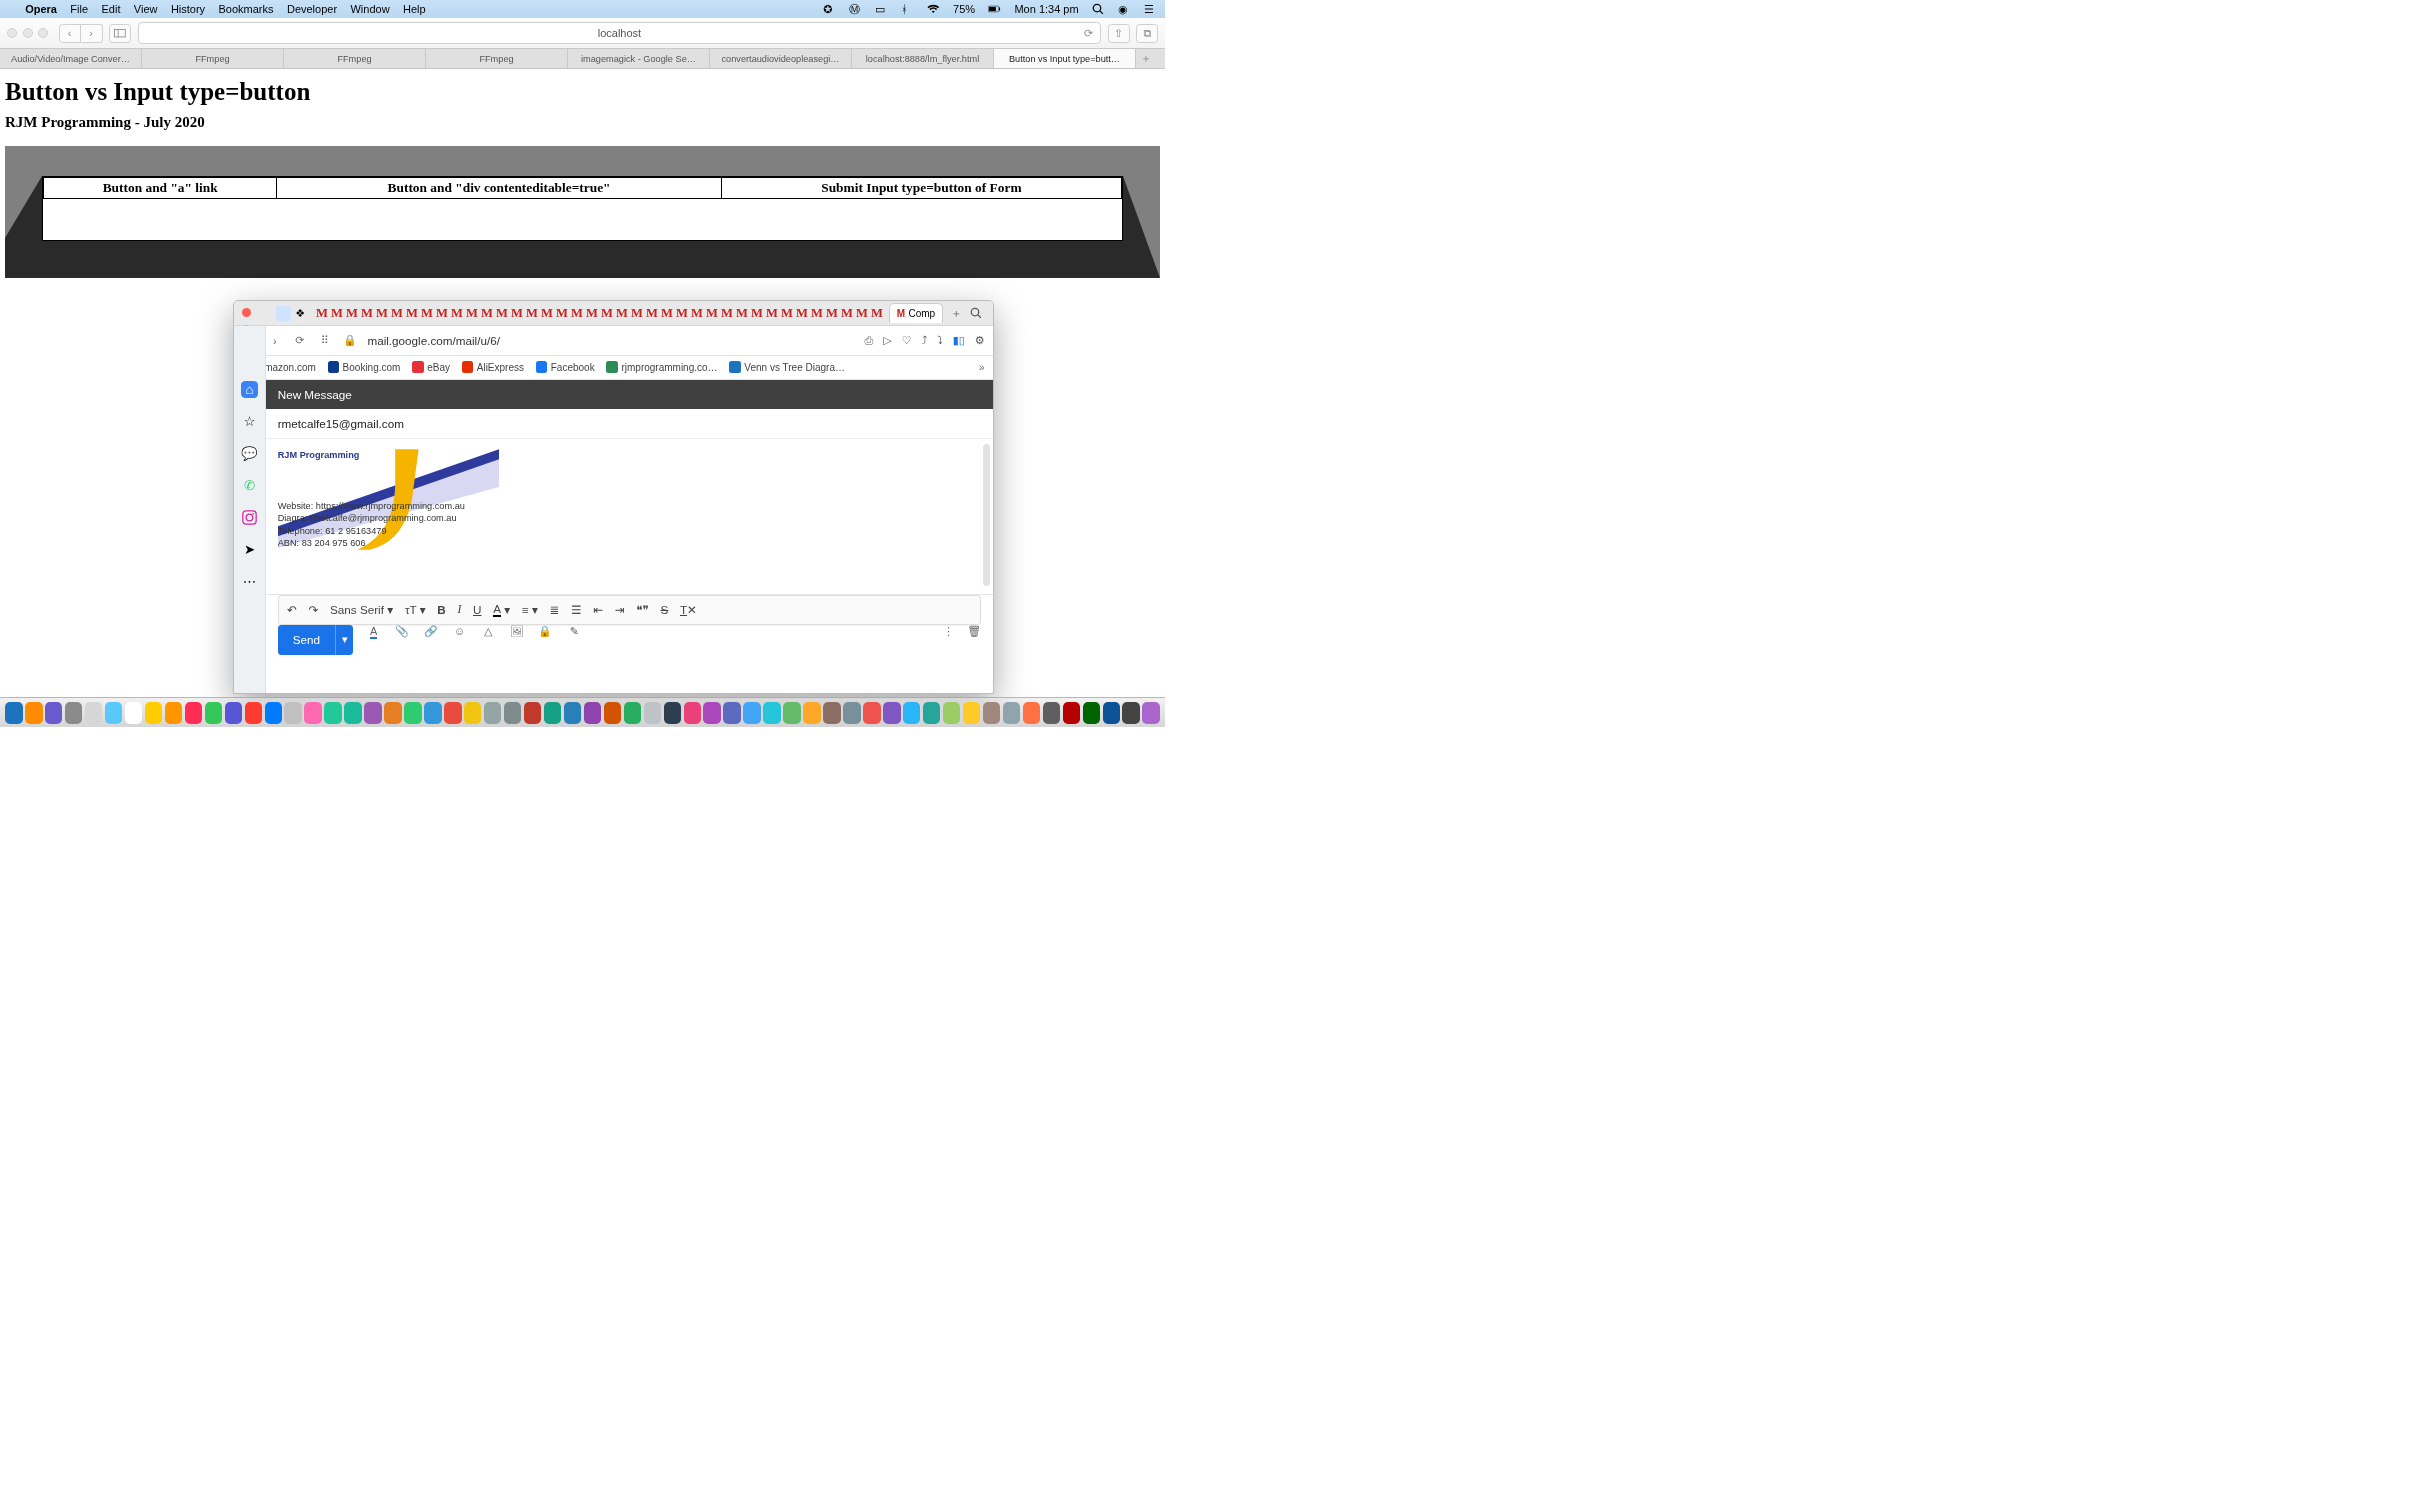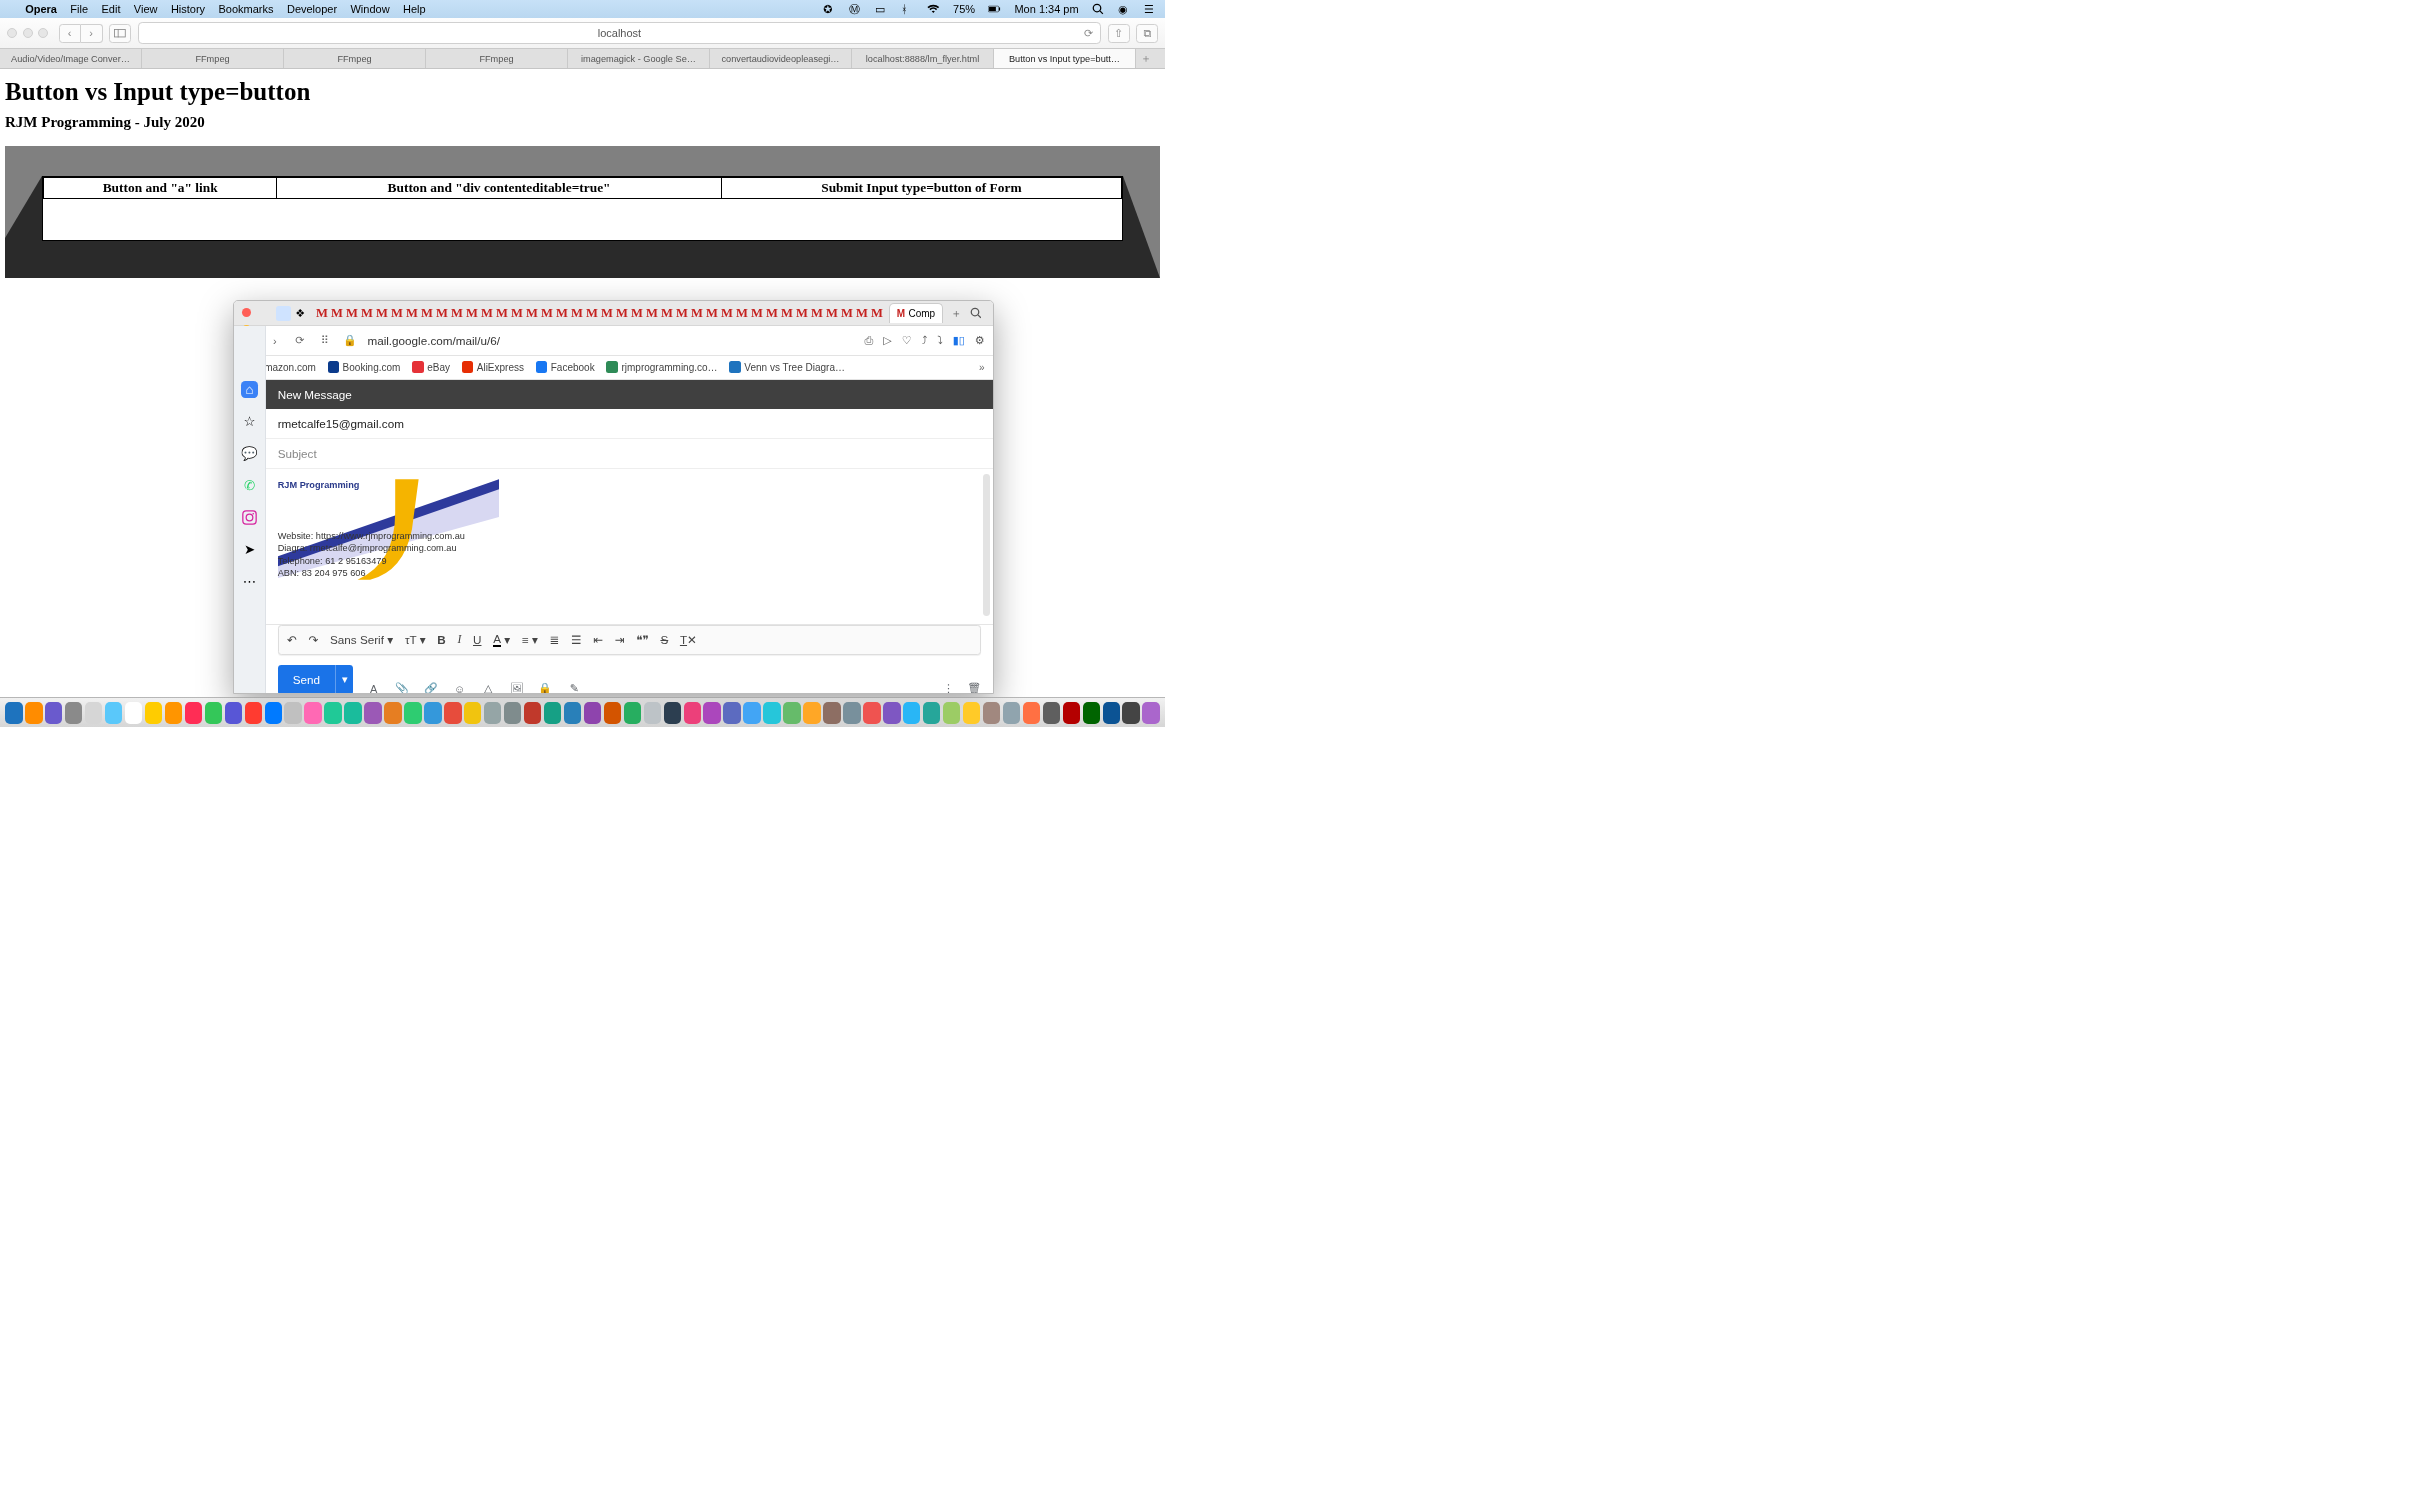--- a/index.html
+++ b/index.html
@@ -156,21 +156,21 @@
   .sigshape{position:absolute;left:11.7px;top:10px;width:221px;height:101px;pointer-events:none;}
 
   .fmtbar {
     height:30px;margin:0 11.7px;border:0.8px solid #ddd;border-radius:3.4px;
     background:#fafafa;display:flex;align-items:center;gap:11.7px;padding:0 8.4px;color:#444;font-size:11.7px;
     box-shadow:0 0.8px 0.8px rgba(0,0,0,.06);
   }
   .fmtbar .sel{display:flex;align-items:center;gap:3.4px;}
   .fmtbar .b{font-weight:700;} .fmtbar .i{font-style:italic;font-family:serif;} .fmtbar .u{text-decoration:underline;}
   .sendrow {
-    height:40px;display:flex;align-items:flex-end;gap:11.7px;padding:0 11.7px;
+    height:40px;display:flex;align-items:flex-start;gap:11.7px;padding:0 11.7px;
   }
   .sendbtn {
     background:#1a73e8;color:#fff;border-radius:3.4px 0 0 3.4px;height:30px;
     display:flex;align-items:center;padding:0 15px;font-size:11.7px;font-weight:500;
   }
   .senddd {background:#1a73e8;color:#fff;height:30px;width:18.4px;border-radius:0 3.4px 3.4px 0;display:flex;align-items:center;justify-content:center;border-left:0.8px solid rgba(255,255,255,.3);}
   .sendrow .ic{color:#5f6368;width:17px;text-align:center;}
   .sendrow .right{margin-left:auto;display:flex;gap:13.4px;color:#5f6368;}
 
   
@@ -420,23 +420,20 @@
         </svg>
     </div>
     <div class="ric">➤</div>
     <div class="ric">⋯</div>
   </div>
 
   <div class="gmailarea">
     <div class="newmsg">New Message</div>
     <div class="field">
         <span>rmetcalfe15@gmail.com</span>
-      </div>
-    <div class="field subject">
-        <span>Subject</span>
       </div>
 
     <div class="bodyarea">
       <svg class="sigshape" viewBox="0 0 264 120">
         <polygon points="0,100 264,0 264,45 0,118" fill="#d8d8f2"></polygon>
         <polygon points="0,92 264,0 264,12 0,104" fill="#2e3a9c"></polygon>
         <path d="M140 0 L168 0 L160 60 Q150 110 110 120 L95 120 Q140 100 140 40 Z" fill="#f5b400"></path>
       </svg>
       <div class="sig" style="position:relative;">
         <div class="rjm">RJM Programming</div>

